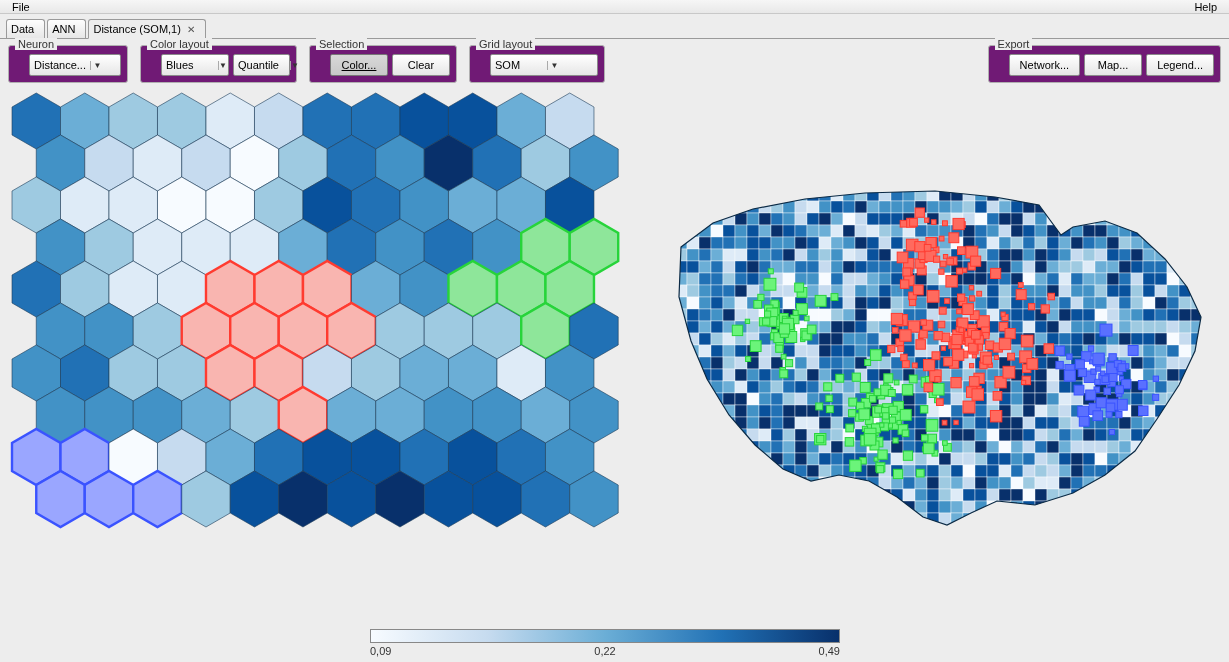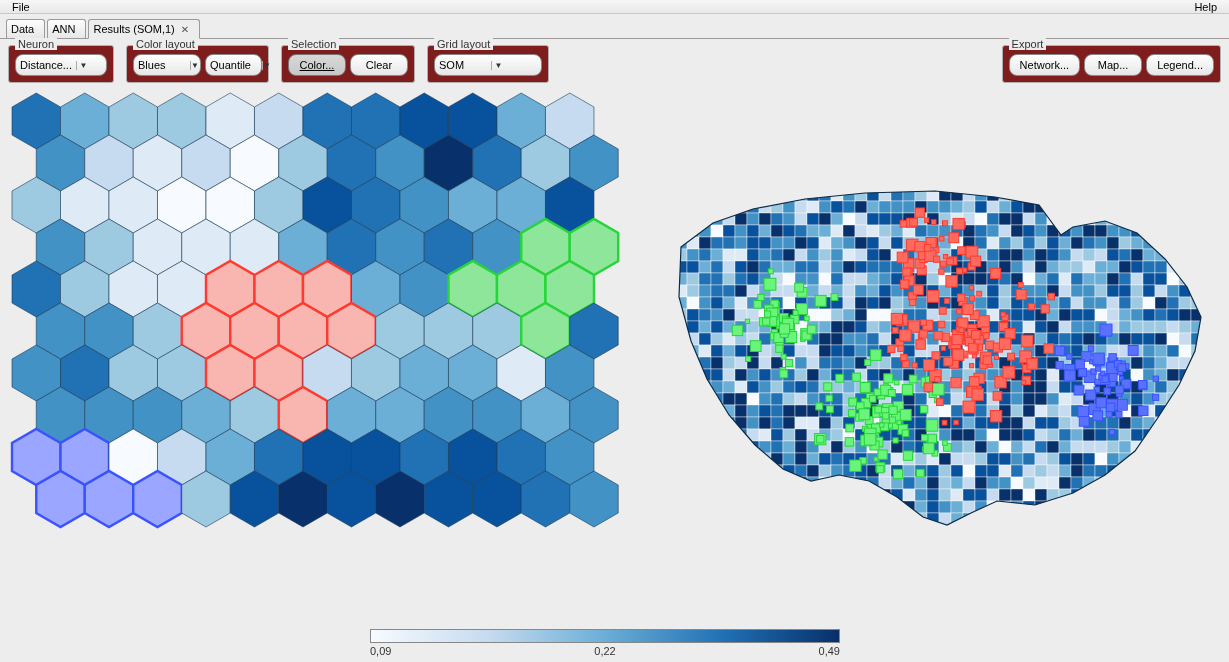--- a/index.html
+++ b/index.html
@@ -53,43 +53,43 @@
   .toolbar-row {
     border-top: 1px solid #9a9a9a;
     padding: 6px 8px 4px 8px;
     display: flex;
     gap: 12px;
     align-items: flex-start;
   }
   .group {
     border: 1px solid #b0b0b0;
     border-radius: 3px;
-    padding: 8px 6px 6px 6px;
+    padding: 8px 6px 6px 20px;
     position: relative;
-    background: #7f1d1d;
+    background: #701a75;
     display: flex;
     gap: 4px;
   }
   .group .legend {
     position: absolute;
     top: -8px;
     left: 6px;
     background: #ededed;
     padding: 0 3px;
     font-size: 11px;
     color: #333;
   }
   .combo, .btn {
     border: 1px solid #8a8a8a;
     background: linear-gradient(#ffffff,#e6e6e6);
     height: 22px;
     display: flex;
     align-items: center;
     padding: 0 4px;
-    border-radius: 8px;
+    border-radius: 2px;
     cursor: default;
   }
   .combo .arrow {
     width: 14px;
     text-align: center;
     border-left: 1px solid #aaa;
     margin-left: 4px;
     font-size: 8px;
     color: #333;
   }
@@ -148,21 +148,21 @@
 </div>
 
 <div class="tabbar">
   <div class="tab">
       <span>Data</span>
     </div>
   <div class="tab">
       <span>ANN</span>
     </div>
   <div class="tab active">
-    <span>Results (SOM,1)</span>
+    <span>Distance (SOM,1)</span>
     <span class="close">✕</span>
   </div>
 </div>
 
 <div class="toolbar-row">
   <div class="group">
     <span class="legend">Neuron</span>
     <div class="combo" style="width:92px">
       <span class="val">Distance...</span>
       <span class="arrow">▼</span>

